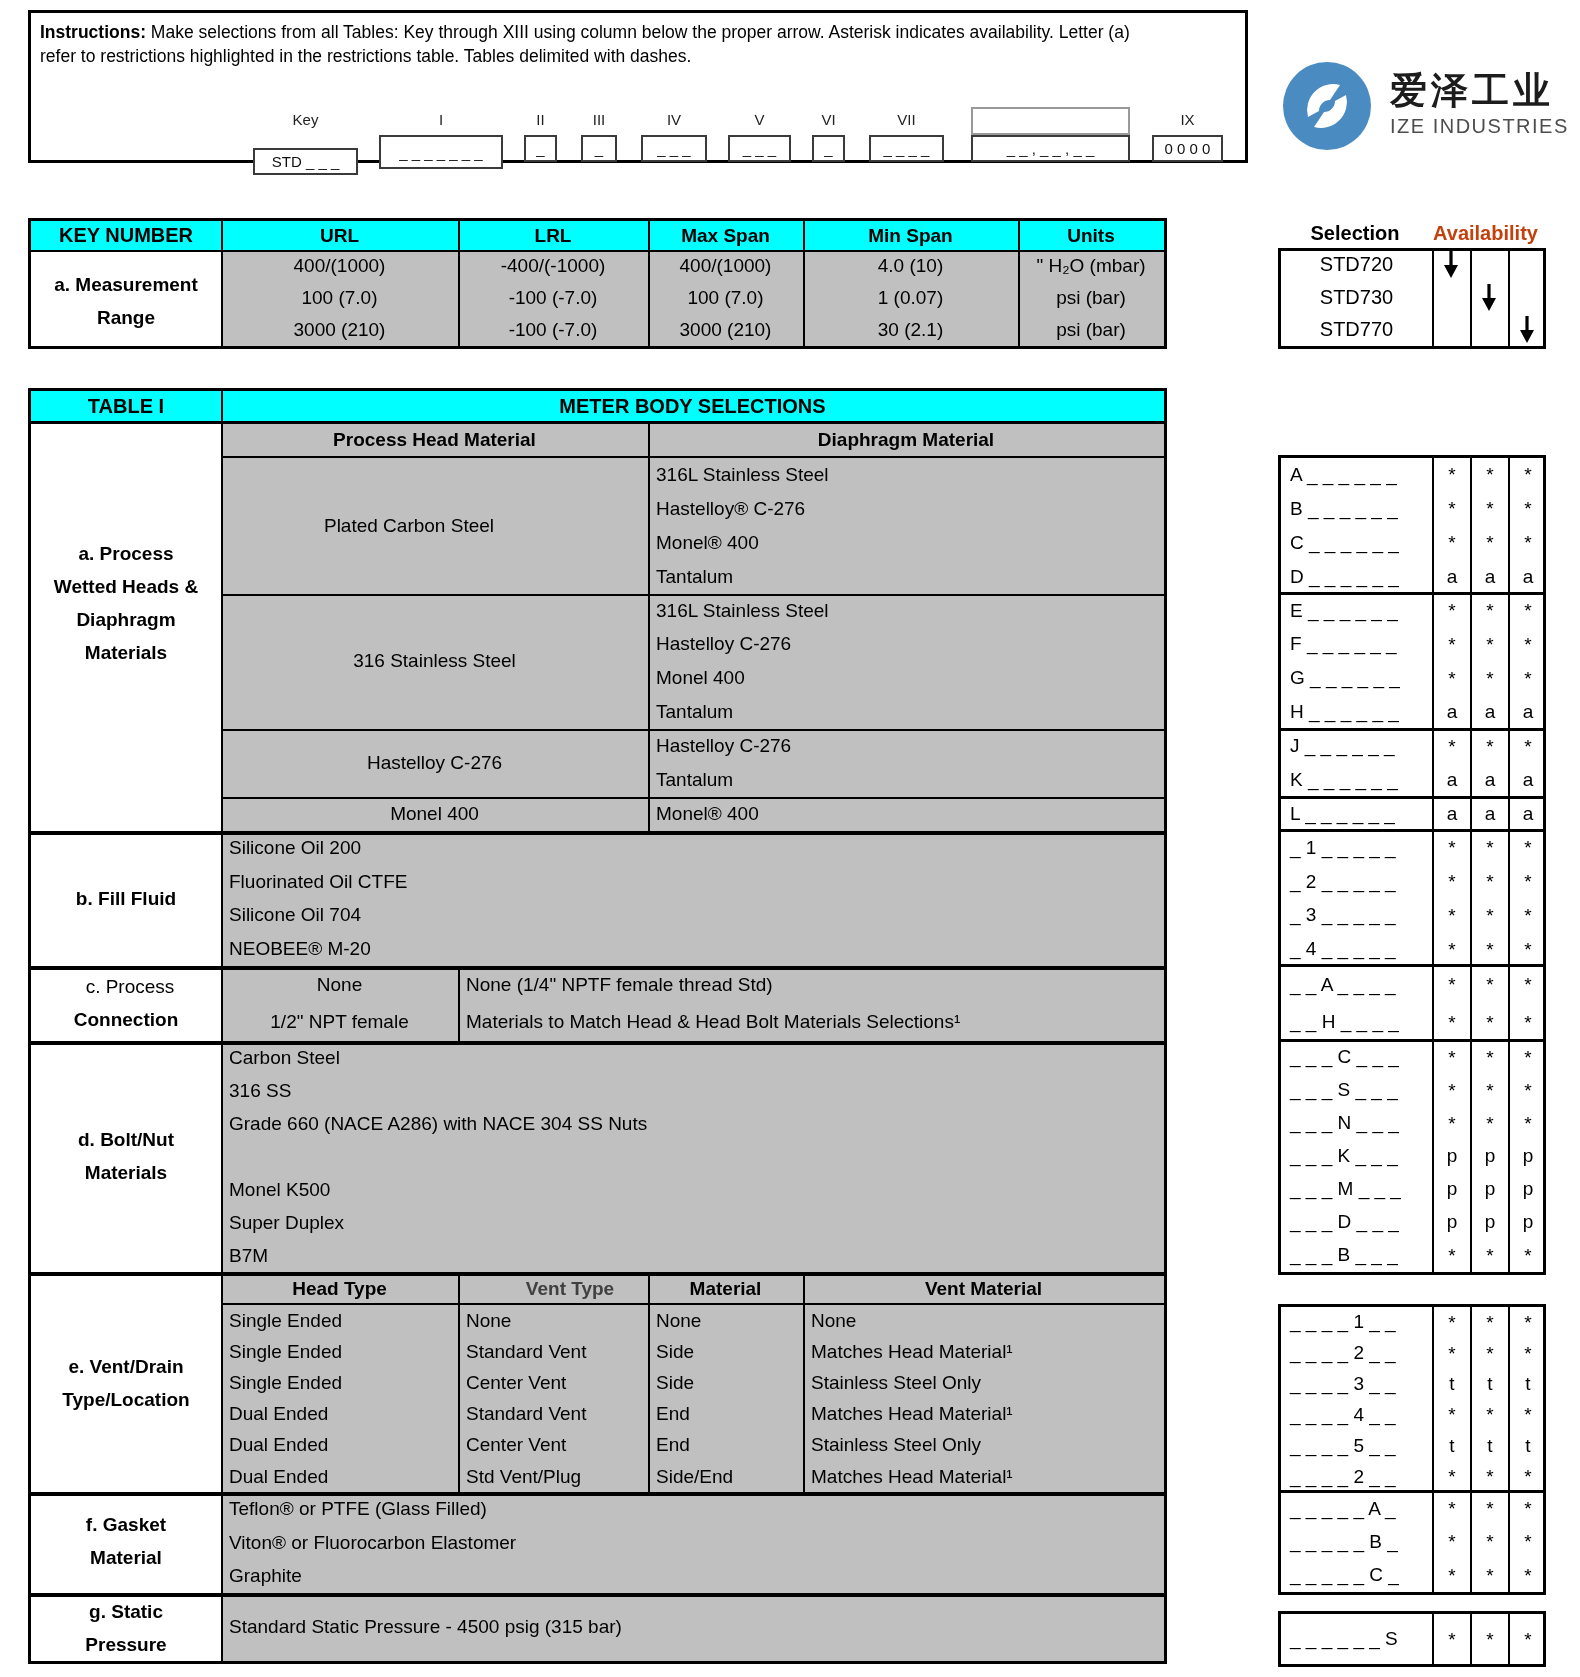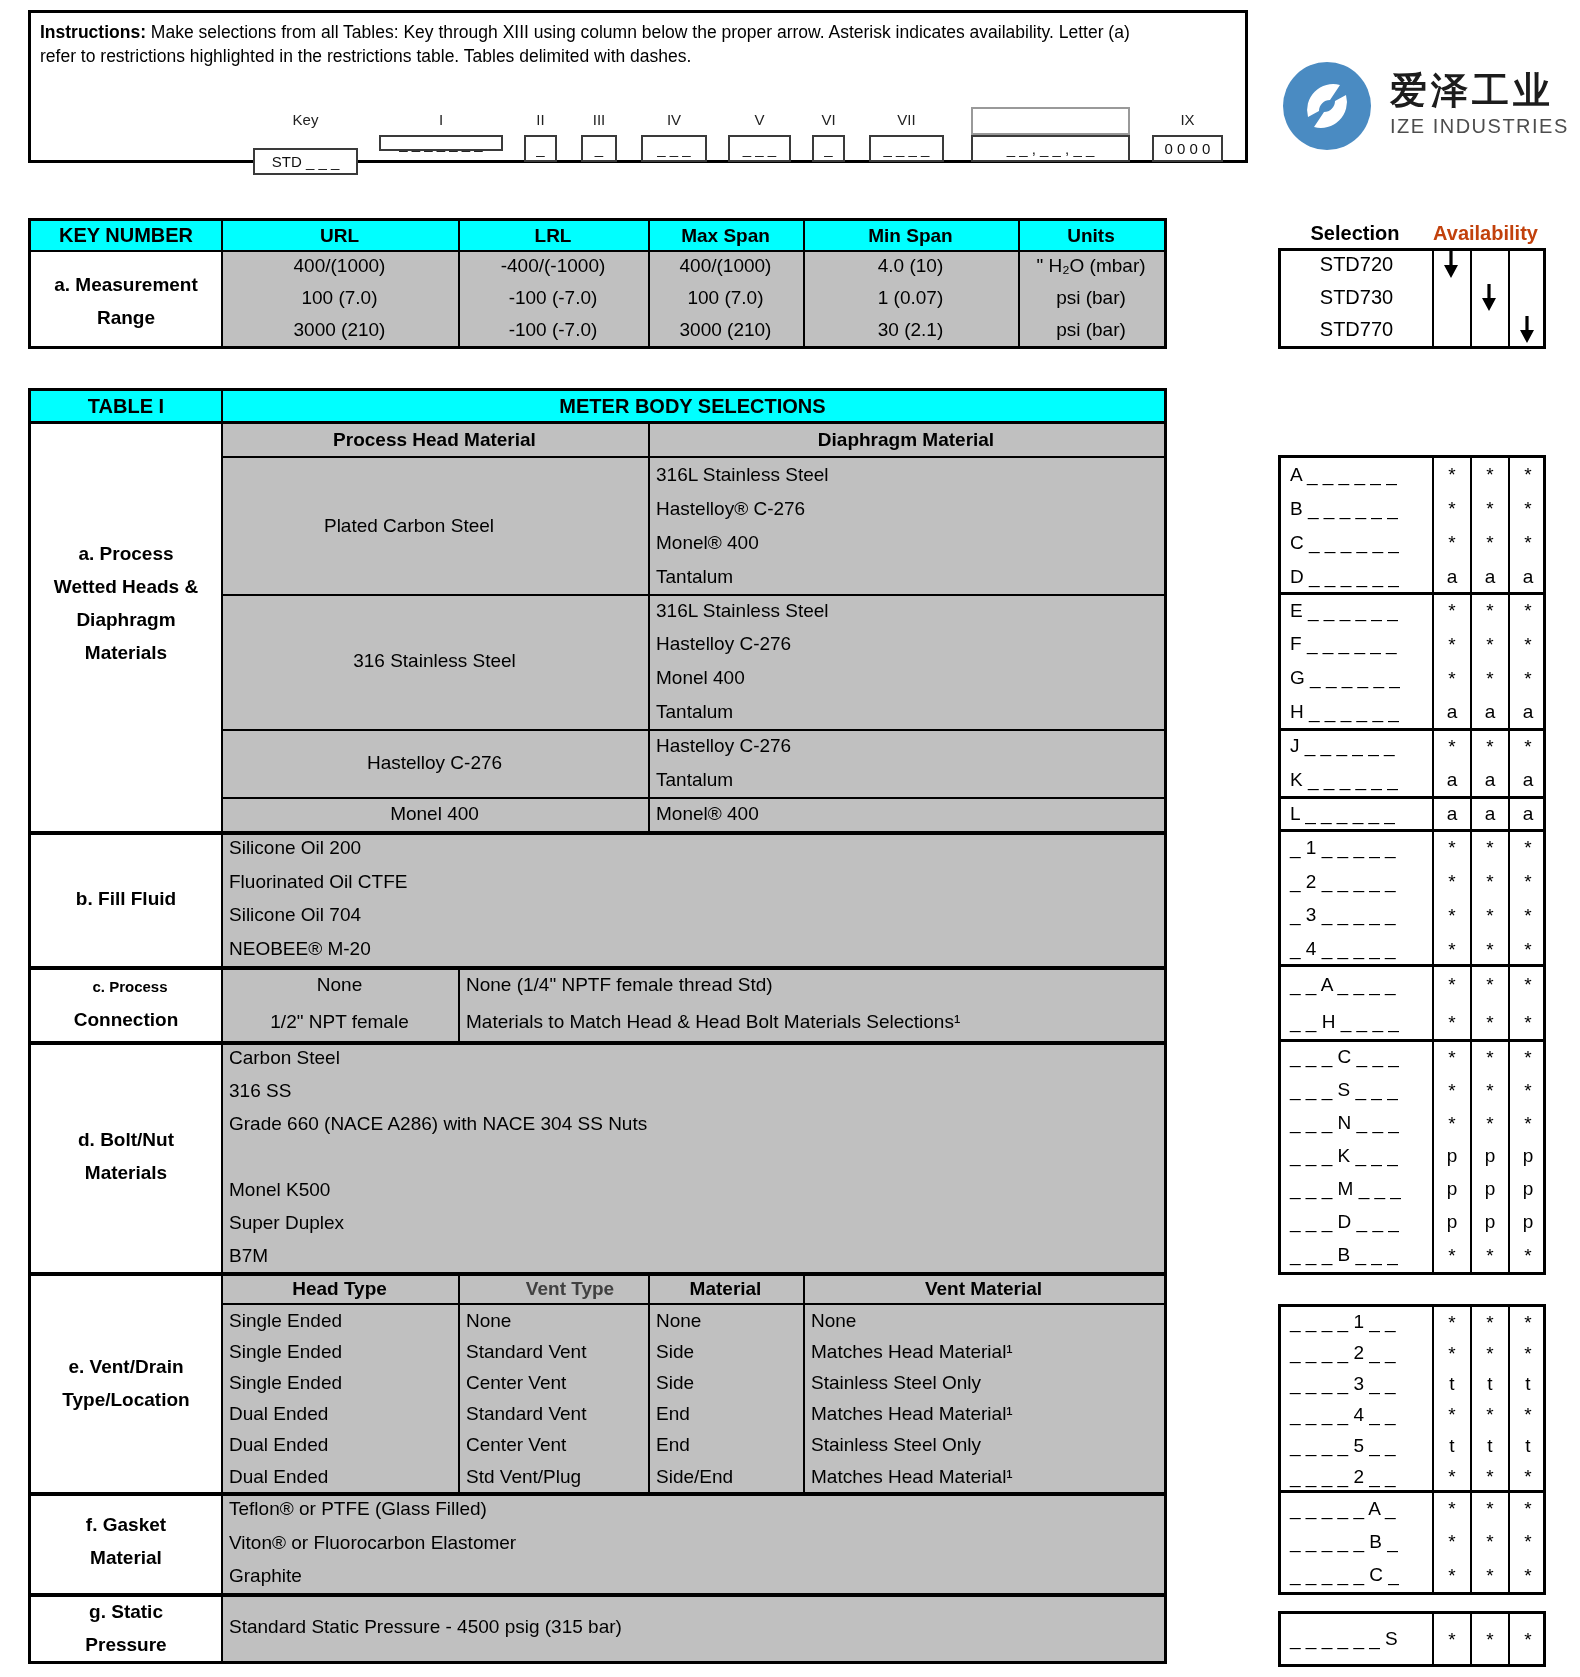--- a/index.html
+++ b/index.html
@@ -18,21 +18,21 @@
 </style>
 </head>
 <body>
 
 <div id="canvas">
     <div class="abs" style="left: 28px; top: 10px; width: 1220px; height: 153px; border: 3px solid rgb(0, 0, 0); background: rgb(255, 255, 255);"></div>
     <div class="abs" style="left: 40px; top: 20px; width: 1105px; font-size: 17.5px; line-height: 24px;"><span class="bold">Instructions:</span> <span>Make selections from all Tables:  Key through XIII  using column below the proper arrow.  Asterisk indicates availability. Letter (a) refer to restrictions highlighted in the restrictions table. Tables delimited with dashes.</span></div>
     <div class="abs cell jc" style="left: 253px; top: 110px; width: 105px; height: 18px; font-size: 15px; font-weight: normal; padding-left: 0px; letter-spacing: 0px; color: rgb(34, 34, 34); background: transparent;">Key</div>
     <div class="abs keybox" style="left: 253px; top: 148px; width: 105px; height: 27px;">STD _ _ _</div>
     <div class="abs cell jc" style="left: 379px; top: 110px; width: 124px; height: 18px; font-size: 15px; font-weight: normal; padding-left: 0px; letter-spacing: 0px; color: rgb(34, 34, 34); background: transparent;">I</div>
-    <div class="abs keybox" style="left: 379px; top: 135px; width: 124px; height: 16px; text-align: center;">_ _ _ _ _ _ _</div>
+    <div class="abs keybox" style="left: 379px; top: 135px; width: 124px; height: 34px; text-align: center;">_ _ _ _ _ _ _</div>
     <div class="abs cell jc" style="left: 364.5px; top: 135px; width: 8px; height: 27px; font-size: 15px; font-weight: normal; padding-left: 0px; letter-spacing: 0px; color: rgb(0, 0, 0); background: transparent;"></div>
     <div class="abs cell jc" style="left: 524px; top: 110px; width: 33px; height: 18px; font-size: 15px; font-weight: normal; padding-left: 0px; letter-spacing: 0px; color: rgb(34, 34, 34); background: transparent;">II</div>
     <div class="abs keybox" style="left: 524px; top: 135px; width: 33px; height: 27px;">_</div>
     <div class="abs cell jc" style="left: 509.5px; top: 135px; width: 8px; height: 27px; font-size: 15px; font-weight: normal; padding-left: 0px; letter-spacing: 0px; color: rgb(0, 0, 0); background: transparent;"></div>
     <div class="abs cell jc" style="left: 581px; top: 110px; width: 36px; height: 18px; font-size: 15px; font-weight: normal; padding-left: 0px; letter-spacing: 0px; color: rgb(34, 34, 34); background: transparent;">III</div>
     <div class="abs keybox" style="left: 581px; top: 135px; width: 36px; height: 27px;">_</div>
     <div class="abs cell jc" style="left: 565px; top: 135px; width: 8px; height: 27px; font-size: 15px; font-weight: normal; padding-left: 0px; letter-spacing: 0px; color: rgb(0, 0, 0); background: transparent;"></div>
     <div class="abs cell jc" style="left: 641px; top: 110px; width: 66px; height: 18px; font-size: 15px; font-weight: normal; padding-left: 0px; letter-spacing: 0px; color: rgb(34, 34, 34); background: transparent;">IV</div>
     <div class="abs keybox" style="left: 641px; top: 135px; width: 66px; height: 27px;">_ _ _</div>
     <div class="abs cell jc" style="left: 625px; top: 135px; width: 8px; height: 27px; font-size: 15px; font-weight: normal; padding-left: 0px; letter-spacing: 0px; color: rgb(0, 0, 0); background: transparent;"></div>
@@ -143,21 +143,21 @@
     <div class="abs cell" style="left: 229px; top: 831px; width: 935px; height: 33.75px; font-size: 19px; font-weight: normal; padding-left: 0px; letter-spacing: 0px; color: rgb(0, 0, 0); background: transparent;">Silicone Oil 200</div>
     <div class="abs cell" style="left: 229px; top: 864.75px; width: 935px; height: 33.75px; font-size: 19px; font-weight: normal; padding-left: 0px; letter-spacing: 0px; color: rgb(0, 0, 0); background: transparent;">Fluorinated Oil CTFE</div>
     <div class="abs cell" style="left: 229px; top: 898.5px; width: 935px; height: 33.75px; font-size: 19px; font-weight: normal; padding-left: 0px; letter-spacing: 0px; color: rgb(0, 0, 0); background: transparent;">Silicone Oil 704</div>
     <div class="abs cell" style="left: 229px; top: 932.25px; width: 935px; height: 33.75px; font-size: 19px; font-weight: normal; padding-left: 0px; letter-spacing: 0px; color: rgb(0, 0, 0); background: transparent;">NEOBEE® M-20</div>
     <div class="abs cell jc" style="left: 31px; top: 882px; width: 190px; height: 33px; font-size: 19px; font-weight: bold; padding-left: 0px; letter-spacing: 0px; color: rgb(0, 0, 0); background: transparent;">b. Fill Fluid</div>
     <div class="abs" style="left: 31px; top: 966px; width: 1133px; height: 4px; background: rgb(0, 0, 0);"></div>
     <div class="abs cell jc" style="left: 221px; top: 966px; width: 237px; height: 37.5px; font-size: 19px; font-weight: normal; padding-left: 0px; letter-spacing: 0px; color: rgb(0, 0, 0); background: transparent;">None</div>
     <div class="abs cell jc" style="left: 221px; top: 1003.5px; width: 237px; height: 37.5px; font-size: 19px; font-weight: normal; padding-left: 0px; letter-spacing: 0px; color: rgb(0, 0, 0); background: transparent;">1/2" NPT female</div>
     <div class="abs cell" style="left: 466px; top: 966px; width: 698px; height: 37.5px; font-size: 19px; font-weight: normal; padding-left: 0px; letter-spacing: 0px; color: rgb(0, 0, 0); background: transparent;">None (1/4" NPTF female thread Std)</div>
     <div class="abs cell" style="left: 466px; top: 1003.5px; width: 698px; height: 37.5px; font-size: 19px; font-weight: normal; padding-left: 0px; letter-spacing: 0px; color: rgb(0, 0, 0); background: transparent;">Materials to Match Head  &amp;  Head Bolt Materials Selections¹</div>
-    <div class="abs cell jc" style="left: 31px; top: 970px; width: 190px; height: 33px; font-size: 15px; font-weight: bold; padding-left: 8px; letter-spacing: 0px; color: rgb(0, 0, 0); background: transparent;">c. Process</div>
+    <div class="abs cell jc" style="left: 31px; top: 970px; width: 190px; height: 33px; font-size: 19px; font-weight: normal; padding-left: 8px; letter-spacing: 0px; color: rgb(0, 0, 0); background: transparent;">c. Process</div>
     <div class="abs cell jc" style="left: 31px; top: 1003px; width: 190px; height: 33px; font-size: 19px; font-weight: bold; padding-left: 0px; letter-spacing: 0px; color: rgb(0, 0, 0); background: transparent;">Connection</div>
     <div class="abs" style="left: 458px; top: 966px; width: 2px; height: 75px; background: rgb(0, 0, 0);"></div>
     <div class="abs" style="left: 31px; top: 1041px; width: 1133px; height: 4px; background: rgb(0, 0, 0);"></div>
     <div class="abs cell" style="left: 229px; top: 1041px; width: 935px; height: 33px; font-size: 19px; font-weight: normal; padding-left: 0px; letter-spacing: 0px; color: rgb(0, 0, 0); background: transparent;">Carbon Steel</div>
     <div class="abs cell" style="left: 229px; top: 1074px; width: 935px; height: 33px; font-size: 19px; font-weight: normal; padding-left: 0px; letter-spacing: 0px; color: rgb(0, 0, 0); background: transparent;">316 SS</div>
     <div class="abs cell" style="left: 229px; top: 1107px; width: 935px; height: 33px; font-size: 19px; font-weight: normal; padding-left: 0px; letter-spacing: 0px; color: rgb(0, 0, 0); background: transparent;">Grade 660 (NACE A286) with NACE 304 SS Nuts</div>
     <div class="abs cell" style="left: 229px; top: 1173px; width: 935px; height: 33px; font-size: 19px; font-weight: normal; padding-left: 0px; letter-spacing: 0px; color: rgb(0, 0, 0); background: transparent;">Monel K500</div>
     <div class="abs cell" style="left: 229px; top: 1206px; width: 935px; height: 33px; font-size: 19px; font-weight: normal; padding-left: 0px; letter-spacing: 0px; color: rgb(0, 0, 0); background: transparent;">Super Duplex</div>
     <div class="abs cell" style="left: 229px; top: 1239px; width: 935px; height: 33px; font-size: 19px; font-weight: normal; padding-left: 0px; letter-spacing: 0px; color: rgb(0, 0, 0); background: transparent;">B7M</div>
     <div class="abs cell jc" style="left: 31px; top: 1123px; width: 190px; height: 33px; font-size: 19px; font-weight: bold; padding-left: 0px; letter-spacing: 0px; color: rgb(0, 0, 0); background: transparent;">d. Bolt/Nut</div>

